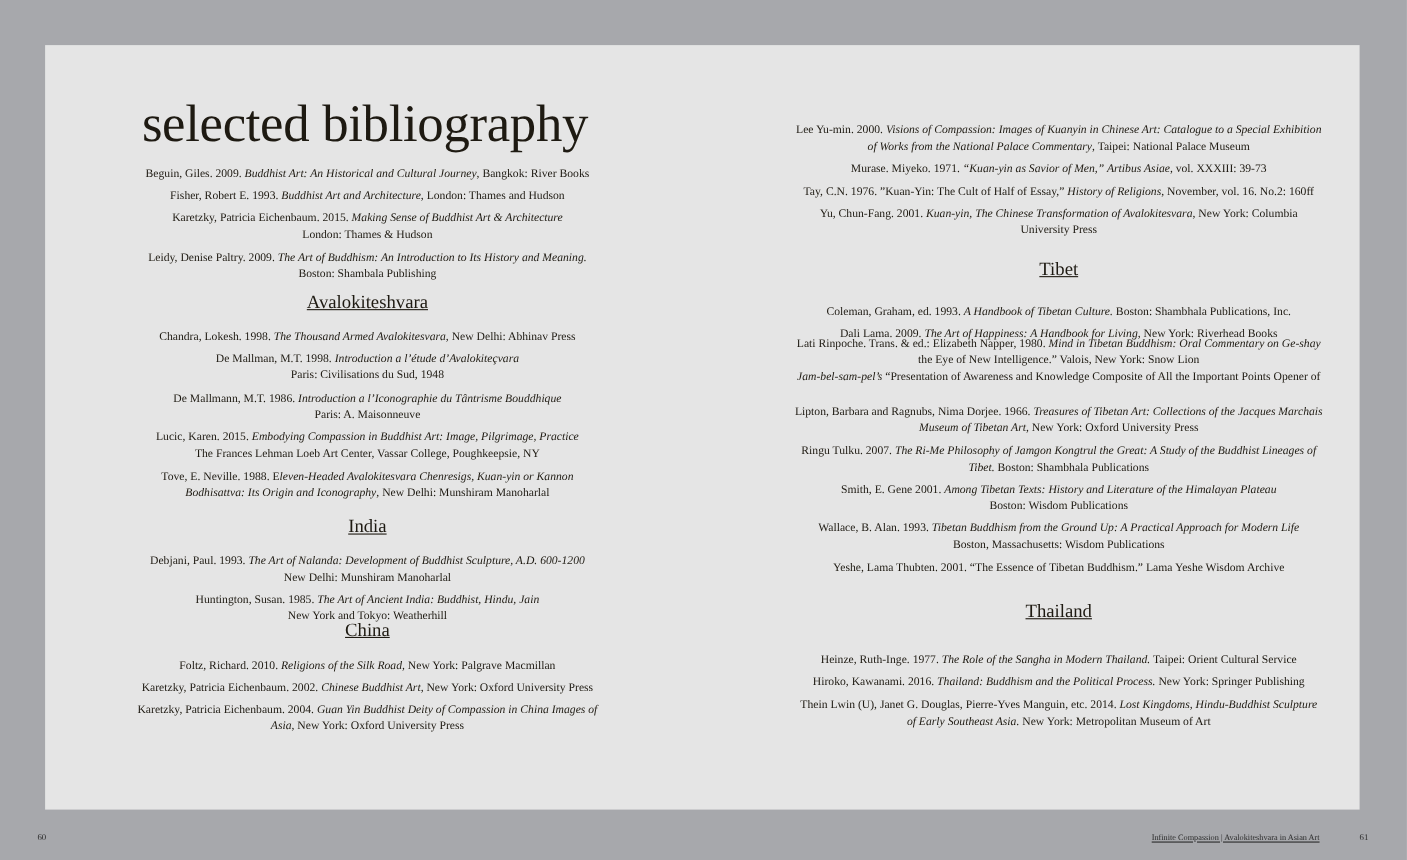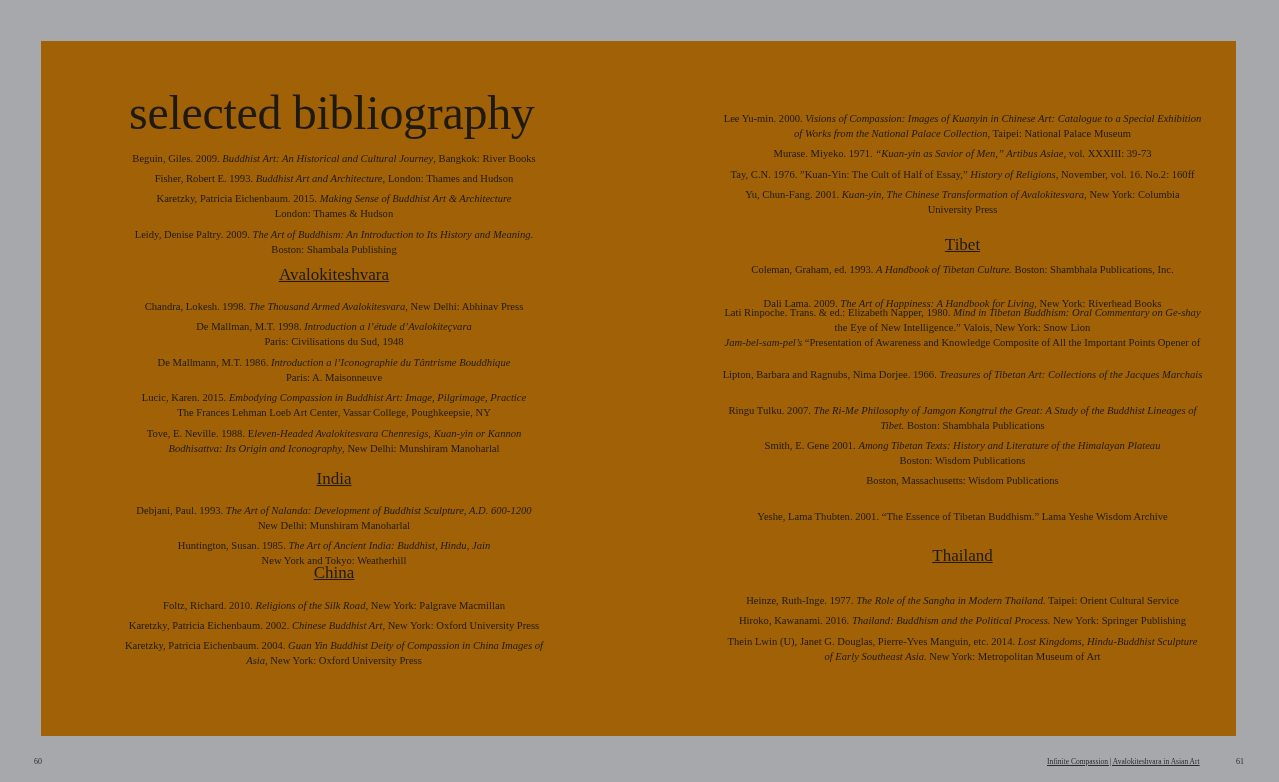--- a/index.html
+++ b/index.html
@@ -8,21 +8,21 @@
       background: #a7a8ac;
       position: relative;
       overflow: hidden;
       font-family: "Liberation Serif", "DejaVu Serif", serif;
       color: #1e1a12;
     }
     .spread {
       position: absolute;
       left: 41px; top: 41px;
       width: 1195px; height: 695px;
-      background: #a16207;
+      background: #e5e5e5;
     }
     .col {
       position: absolute;
       top: 0;
     }
     .col-left { left: 68px; width: 450px; }
     .col-right { left: 669px; width: 505px; }
 
     .page-title {
       position: absolute;
@@ -141,58 +141,60 @@
     <div class="entry" style="top:597px">
       <span class="line"><span>Karetzky, Patricia Eichenbaum. 2004. </span><i>Guan Yin Buddhist Deity of Compassion in China Images of</i></span>
       <span class="line"><i>Asia</i><span>, New York: Oxford University Press</span></span>
     </div>
   </div>
 
   <div class="col col-right">
 
     <div class="entry" style="top:70px">
       <span class="line"><span>Lee Yu-min. 2000. </span><i>Visions of Compassion: Images of Kuanyin in Chinese Art: Catalogue to a  Special Exhibition</i></span>
-      <span class="line"><i>of Works from the National Palace Collection</i><span>, Taipei: National Palace Museum</span></span>
+      <span class="line"><i>of Works from the National Palace Commentary</i><span>, Taipei: National Palace Museum</span></span>
     </div>
     <div class="entry" style="top:105px">
       <span class="line"><span>Murase. Miyeko. 1971. </span><i>“Kuan-yin as Savior of Men,” Artibus Asiae</i><span>, vol. XXXIII: 39-73</span></span>
     </div>
     <div class="entry" style="top:126px">
       <span class="line"><span>Tay, C.N. 1976.  ”Kuan-Yin: The Cult of Half of Essay,” </span><i>History of Religions</i><span>, November, vol. 16. No.2: 160ff</span></span>
     </div>
     <div class="entry" style="top:146px">
       <span class="line"><span>Yu, Chun-Fang. 2001.  </span><i>Kuan-yin, The Chinese Transformation of Avalokitesvara</i><span>, New York: Columbia</span></span>
       <span class="line">University Press</span>
     </div>
 
     <div class="section-heading" style="top:194px">Tibet</div>
 
-    <div class="entry" style="top:221px">
+    <div class="entry" style="top:235px">
       <span class="line"><span>Coleman, Graham, ed. 1993. </span><i>A Handbook of Tibetan Culture.</i><span> Boston: Shambhala Publications, Inc.</span></span>
     </div>
     <div class="entry" style="top:255px">
       <span class="line"><span>Dali Lama. 2009. </span><i>The Art of Happiness: A Handbook for Living</i><span>, New York: Riverhead Books</span></span>
     </div>
     <div class="entry" style="top:264px">
       <span class="line"><span>Lati Rinpoche. Trans. &amp; ed.: Elizabeth Napper, 1980. </span><i>Mind in Tibetan Buddhism: Oral Commentary on Ge-shay</i></span>
       <span class="line">the Eye of New Intelligence.” Valois, New York: Snow Lion</span>
       <span class="line"><i>Jam-bel-sam-pel’s</i><span> “Presentation of Awareness and Knowledge Composite of All the Important Points Opener of</span></span>
     </div>
     <div class="entry" style="top:326px">
       <span class="line"><span>Lipton, Barbara and Ragnubs, Nima Dorjee. 1966.  </span><i>Treasures of Tibetan Art: Collections of the Jacques Marchais</i></span>
+      <span class="line"><i>Museum of Tibetan Art</i><span>, New York: Oxford University Press</span></span>
     </div>
     <div class="entry" style="top:362px">
       <span class="line"><span>Ringu Tulku. 2007. </span><i>The Ri-Me Philosophy of Jamgon Kongtrul the Great: A Study of the Buddhist Lineages of</i></span>
       <span class="line"><i>Tibet.</i><span> Boston: Shambhala Publications</span></span>
     </div>
     <div class="entry" style="top:397px">
       <span class="line"><span>Smith, E. Gene 2001. </span><i>Among Tibetan Texts: History and Literature of the Himalayan Plateau</i></span>
       <span class="line">Boston: Wisdom Publications</span>
     </div>
     <div class="entry" style="top:432px">
+      <span class="line"><span>Wallace, B. Alan. 1993. </span><i>Tibetan Buddhism from the Ground Up: A Practical Approach for Modern Life</i></span>
       <span class="line">Boston, Massachusetts: Wisdom Publications</span>
     </div>
     <div class="entry" style="top:468px">
       <span class="line"><span>Yeshe, Lama Thubten. 2001. “The Essence of Tibetan Buddhism.” Lama Yeshe Wisdom Archive</span></span>
     </div>
 
     <div class="section-heading" style="top:505px">Thailand</div>
 
     <div class="entry" style="top:552px">
       <span class="line"><span>Heinze, Ruth-Inge. 1977. </span><i>The Role of the Sangha in Modern Thailand.</i><span> Taipei: Orient Cultural Service</span></span>

